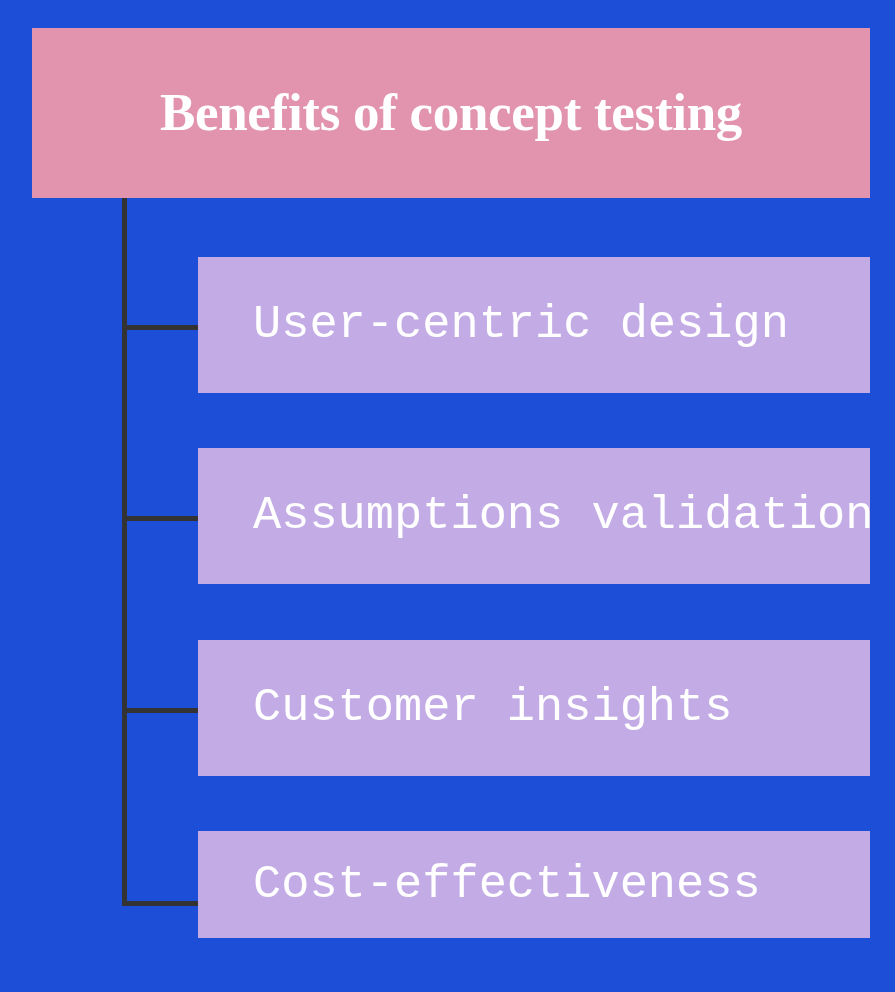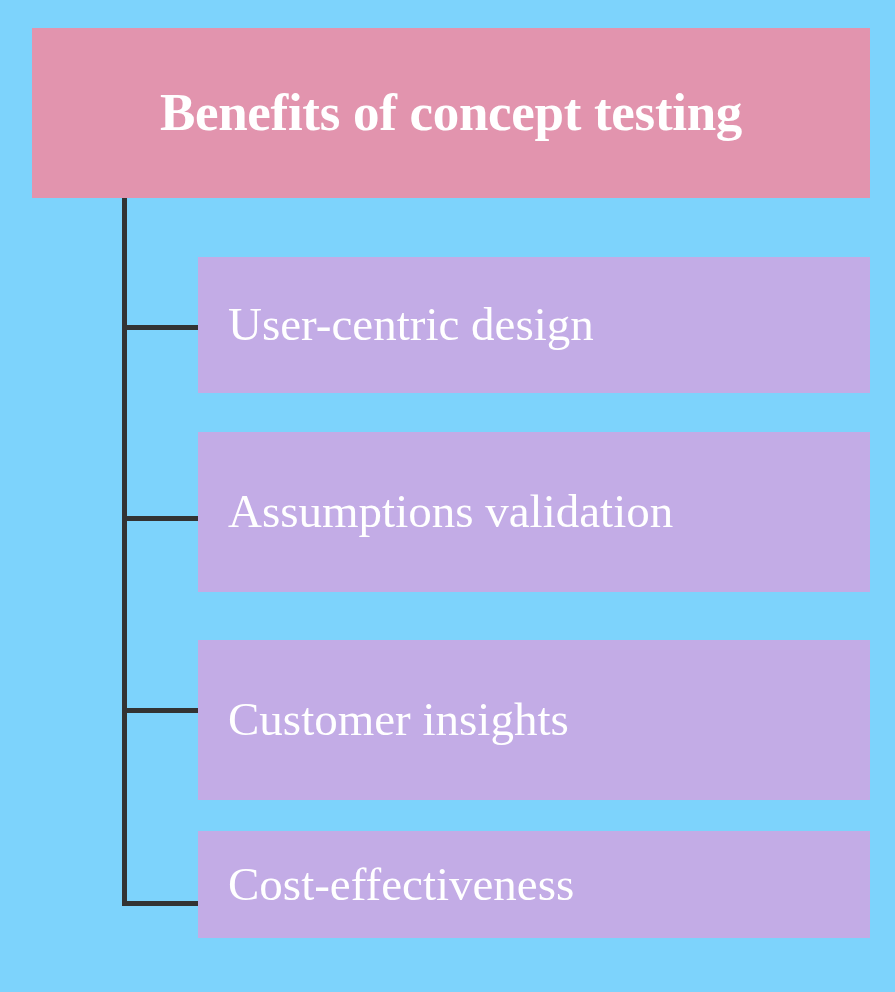--- a/index.html
+++ b/index.html
@@ -69,53 +69,54 @@
     left: 198px;
     width: 672px;
     background: #c3ace6;
     display: flex;
     align-items: center;
     box-sizing: border-box;
     padding-left: 30px;
   }
   .leaf-node-label {
     color: #ffffff;
-    font-family: Liberation Serif, serif;
+    font-family: Liberation Mono, monospace;
     font-weight: normal;
     font-size: 47px;
     line-height: 1.1;
     letter-spacing: 0px;
     white-space: nowrap;
+    margin-left: 25px;
   }
 </style>
 </head>
 <body>
 
-<div id="diagram-canvas" style="background: #7dd3fc;">
+<div id="diagram-canvas" style="background: #1d4ed8;">
 
   <div class="root-node" style="background: rgb(226, 148, 174);">
     <span class="root-node-label" style="color: rgb(255, 255, 255);">Benefits of concept testing</span>
   </div>
 
   <div class="connector-trunk" style="background: rgb(51, 51, 51);"></div>
 
   <div class="connector-branch" style="top: 325px; background: rgb(51, 51, 51);"></div>
   <div class="connector-branch" style="top: 516px; background: rgb(51, 51, 51);"></div>
   <div class="connector-branch" style="top: 708px; background: rgb(51, 51, 51);"></div>
   <div class="connector-branch" style="top: 901px; background: rgb(51, 51, 51);"></div>
 
   <div class="leaf-node" style="top: 257px; height: 136px; background: rgb(195, 172, 230);">
     <span class="leaf-node-label" style="color: rgb(255, 255, 255);">User-centric design</span>
   </div>
 
-  <div class="leaf-node" style="top: 432px; height: 160px; background: rgb(195, 172, 230);">
+  <div class="leaf-node" style="top: 448px; height: 136px; background: rgb(195, 172, 230);">
     <span class="leaf-node-label" style="color: rgb(255, 255, 255);">Assumptions validation</span>
   </div>
 
-  <div class="leaf-node" style="top: 640px; height: 160px; background: rgb(195, 172, 230);">
+  <div class="leaf-node" style="top: 640px; height: 136px; background: rgb(195, 172, 230);">
     <span class="leaf-node-label" style="color: rgb(255, 255, 255);">Customer insights</span>
   </div>
 
   <div class="leaf-node" style="top: 831px; height: 107px; background: rgb(195, 172, 230);">
     <span class="leaf-node-label" style="color: rgb(255, 255, 255);">Cost-effectiveness</span>
   </div>
 
 </div>
 
 </body></html>

